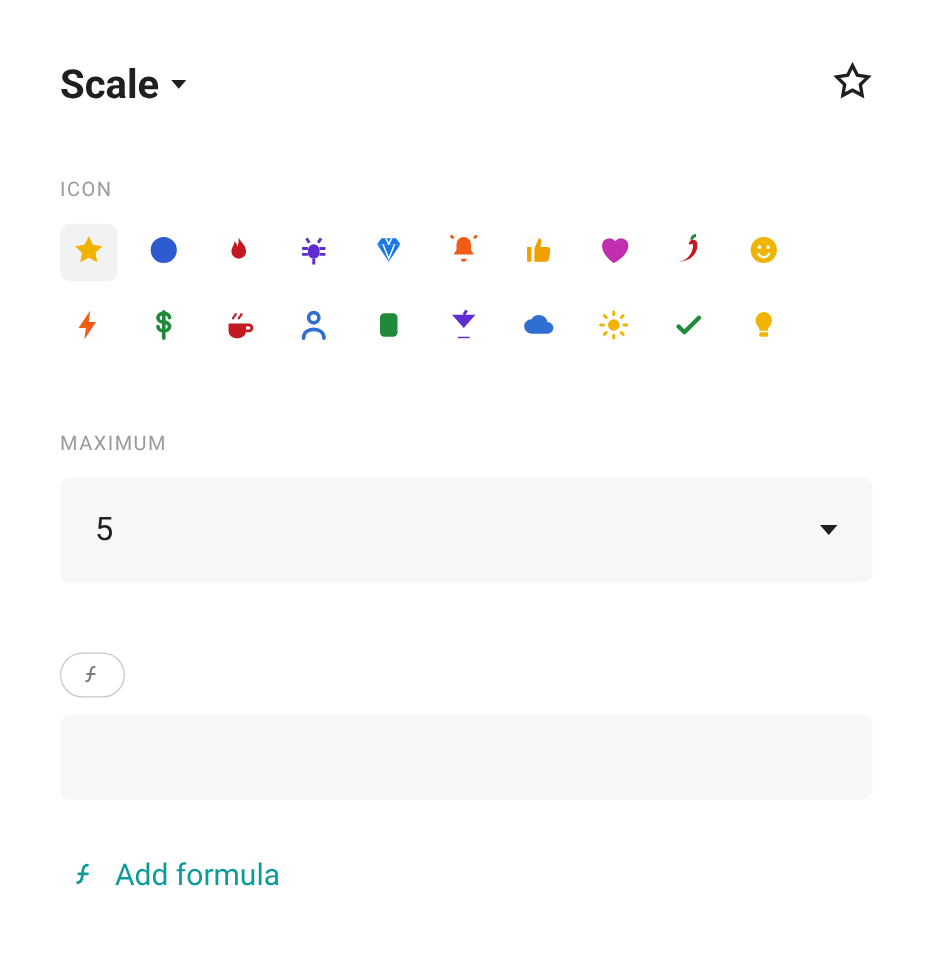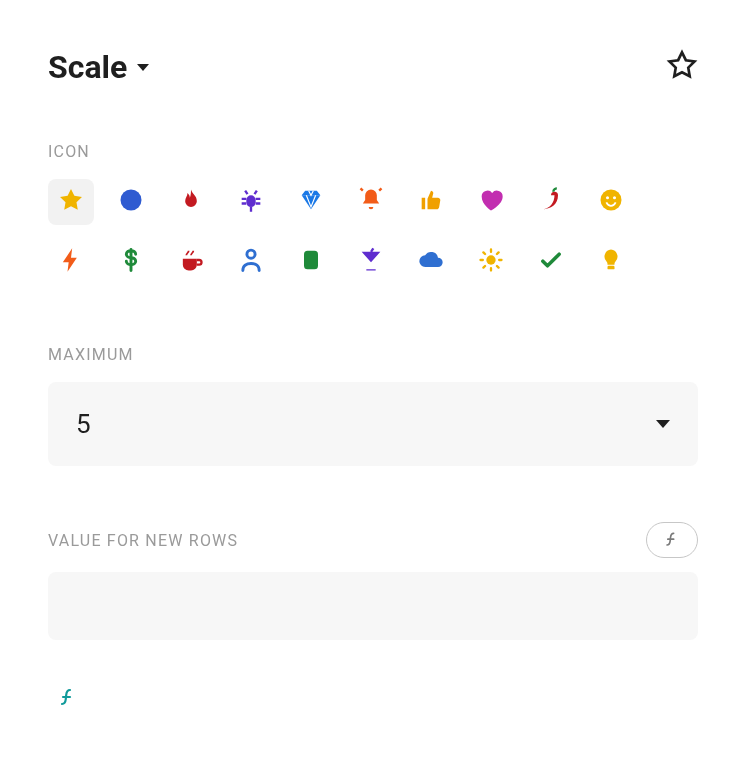--- a/index.html
+++ b/index.html
@@ -164,31 +164,31 @@
     </div>
   </div>
 
 <div class="section-label">Maximum</div>
 <div class="select-box">
   <span class="select-value">5</span>
   <span class="select-caret"></span>
 </div>
 
 <div class="value-row-header">
-  <div class="section-label" style="margin-bottom:0">Value for new rows</div>
   <div class="fn-pill">
     <svg viewBox="0 0 24 24" fill="none" stroke="#7a7a7a" stroke-width="2" stroke-linecap="round">
         <path d="M14 4c-3 0-3.5 2-3.8 5l-.4 4c-.3 3-1 5-3.8 5"></path>
         <path d="M7 11h7"></path>
       </svg>
   </div>
 </div>
 <input class="value-input" value="" style="">
 
 <div class="add-formula">
   <svg viewBox="0 0 24 24" fill="none" stroke="#0f9a9a" stroke-width="2.2" stroke-linecap="round">
       <path d="M14 4c-3 0-3.5 2-3.8 5l-.4 4c-.3 3-1 5-3.8 5"></path>
       <path d="M7 11h7"></path>
     </svg>
+  <span>Add formula</span>
 </div>
 
 
 
 
 </body></html>

